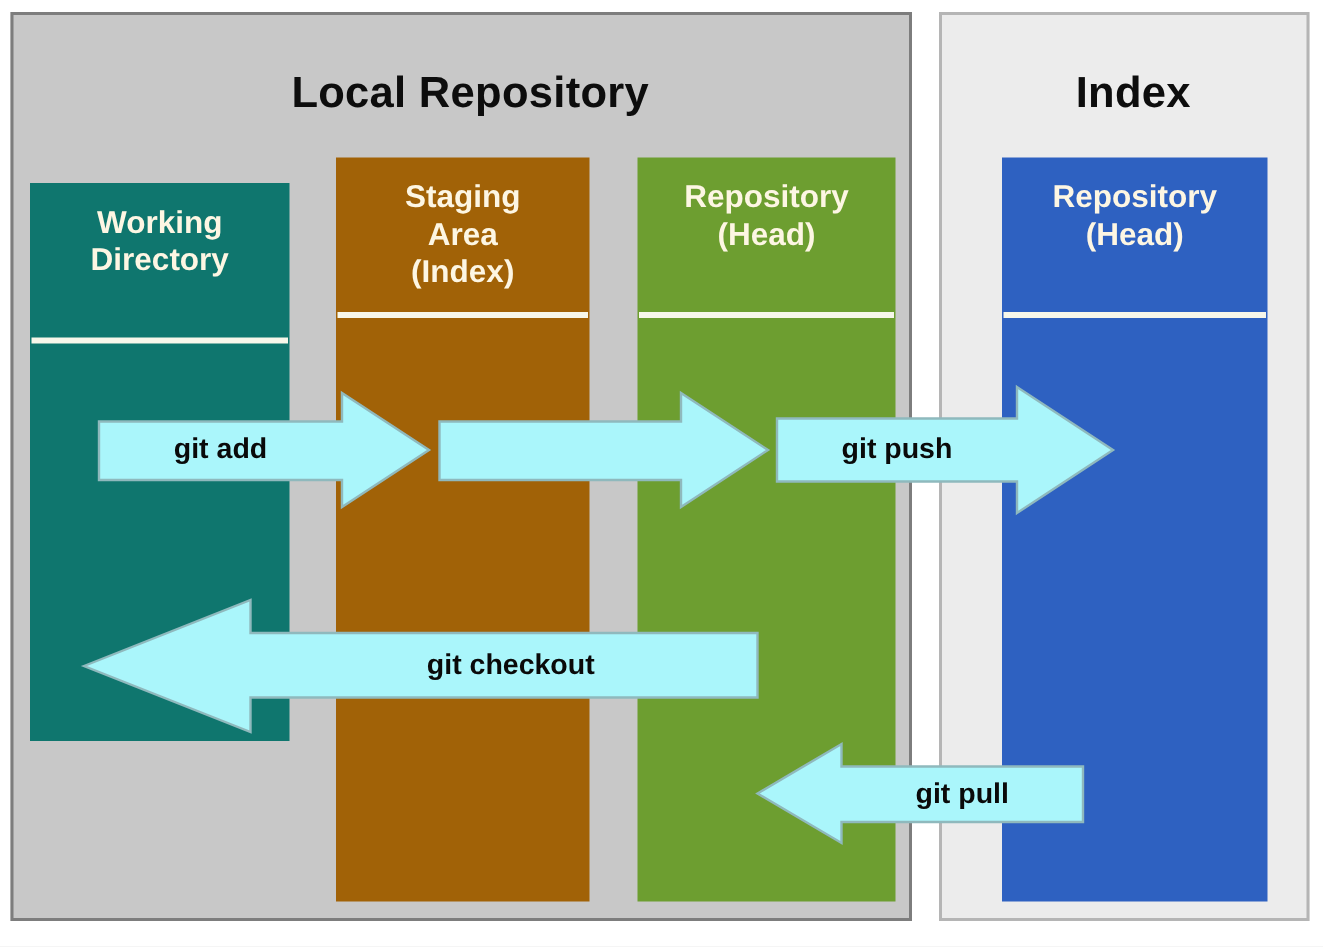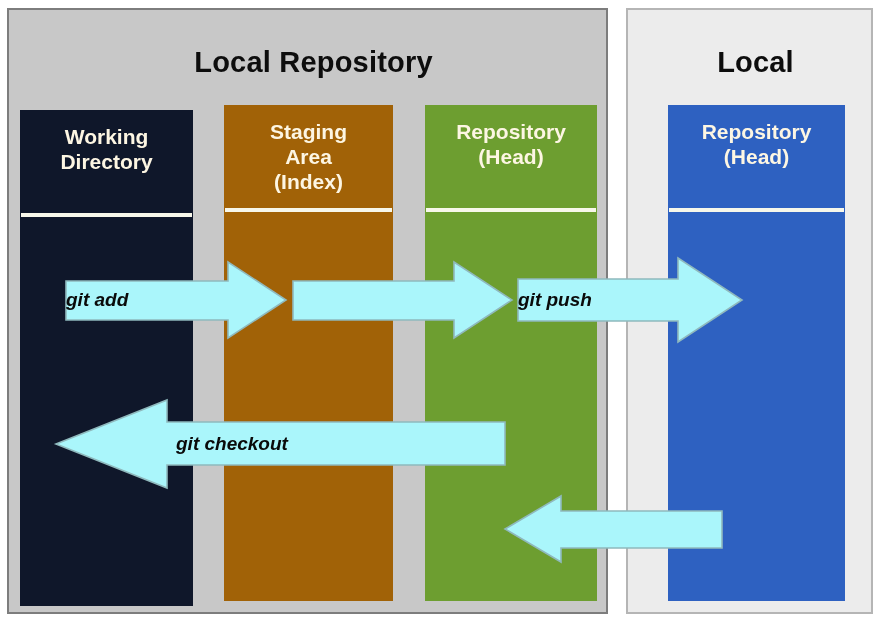--- a/index.html
+++ b/index.html
@@ -70,53 +70,53 @@
     white-space: pre-line;
   }
   .column-rule {
     position: absolute;
     left: 1px;
     right: 1px;
     height: 4px;
     background: #f7f7ea;
   }
 
-  #col-working   { left: 20px;  top: 110px; width: 173px; height: 496px; background: #0f172a; }
+  #col-working   { left: 20px;  top: 122px; width: 173px; height: 372px; background: #0f766e; }
   #col-staging   { left: 224px; top: 105px; width: 169px; height: 496px; background: #a16207; }
   #col-localrepo { left: 425px; top: 105px; width: 172px; height: 496px; background: #6d9e30; }
   #col-remoterepo{ left: 668px; top: 105px; width: 177px; height: 496px; background: #2e61c1; }
 
   
   #arrow-layer {
     position: absolute;
     left: 0;
     top: 0;
     width: 882px;
     height: 631px;
   }
   .arrow-label {
     position: absolute;
     font-size: 19px;
     font-weight: bold;
     color: #0a0a0a;
     white-space: nowrap;
-    font-style: italic;
+    text-align: center;
   }
 </style>
 </head>
 <body>
 
 <div id="canvas">
 
   <div class="panel" id="local-panel">
     <div class="panel-title">Local Repository</div>
   </div>
 
   <div class="panel" id="remote-panel">
-    <div class="panel-title">Local</div>
+    <div class="panel-title">Index</div>
   </div>
 
   <div class="column" id="col-working">
     <div class="column-label">Working
 Directory</div>
     <div class="column-rule" style="top:103px;"></div>
   </div>
 
   <div class="column" id="col-staging">
     <div class="column-label">Staging
@@ -146,14 +146,15 @@
     <polygon points="518,279 678,279 678,258 742,300 678,342 678,321 518,321" fill="#aaf6fb" stroke="#8fb9bd" stroke-width="1.6"></polygon>
 
     <polygon points="56,444 167,400 167,422 505,422 505,465 167,465 167,488" fill="#aaf6fb" stroke="#8fb9bd" stroke-width="1.6"></polygon>
 
     <polygon points="505,529 561,496 561,511 722,511 722,548 561,548 561,562" fill="#aaf6fb" stroke="#8fb9bd" stroke-width="1.6"></polygon>
   </svg>
 
   <div class="arrow-label" style="left:66px; top:289px; width:162px;">git add</div>
   <div class="arrow-label" style="left:176px; top:433px; width:329px;">git checkout</div>
   <div class="arrow-label" style="left:518px; top:289px; width:160px;">git push</div>
+  <div class="arrow-label" style="left:561px; top:519px; width:161px;">git pull</div>
 
 </div>
 
 </body></html>

